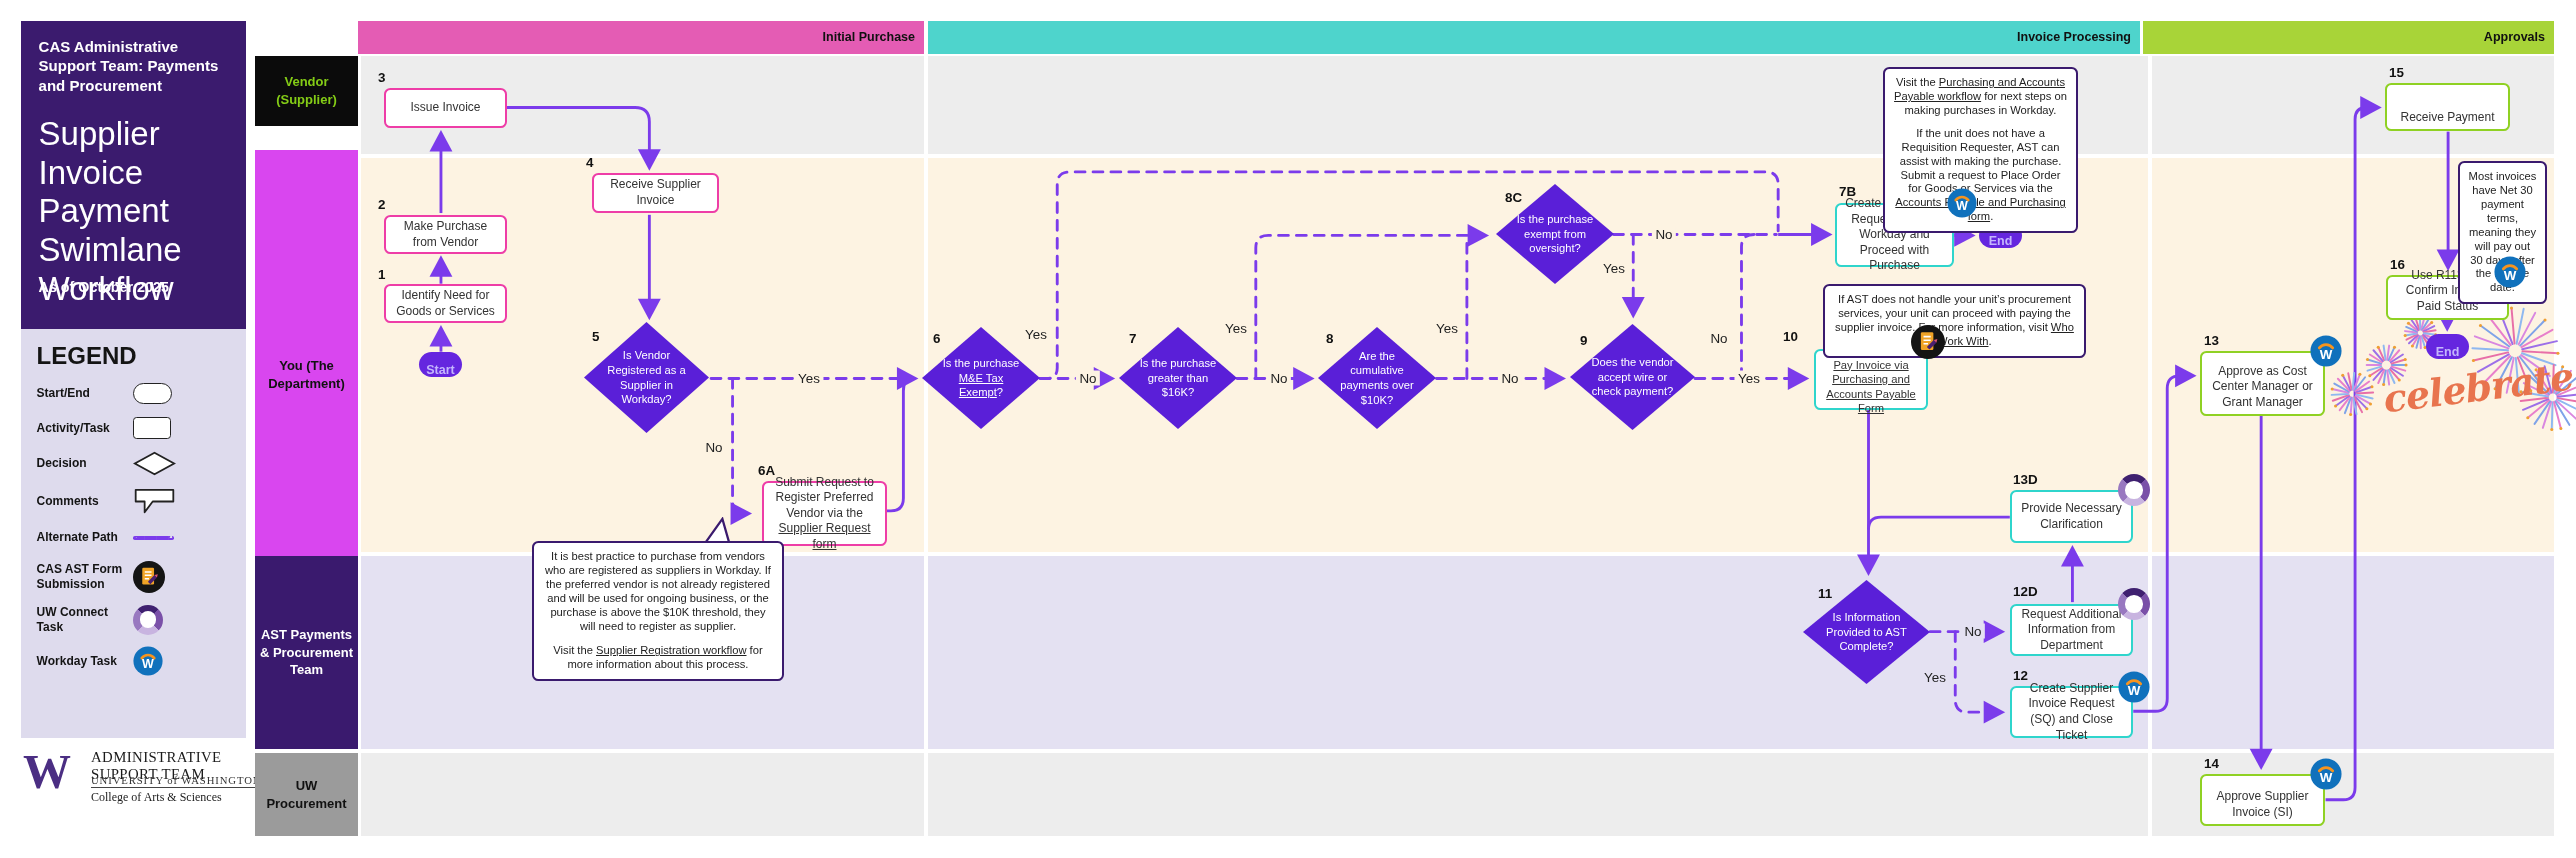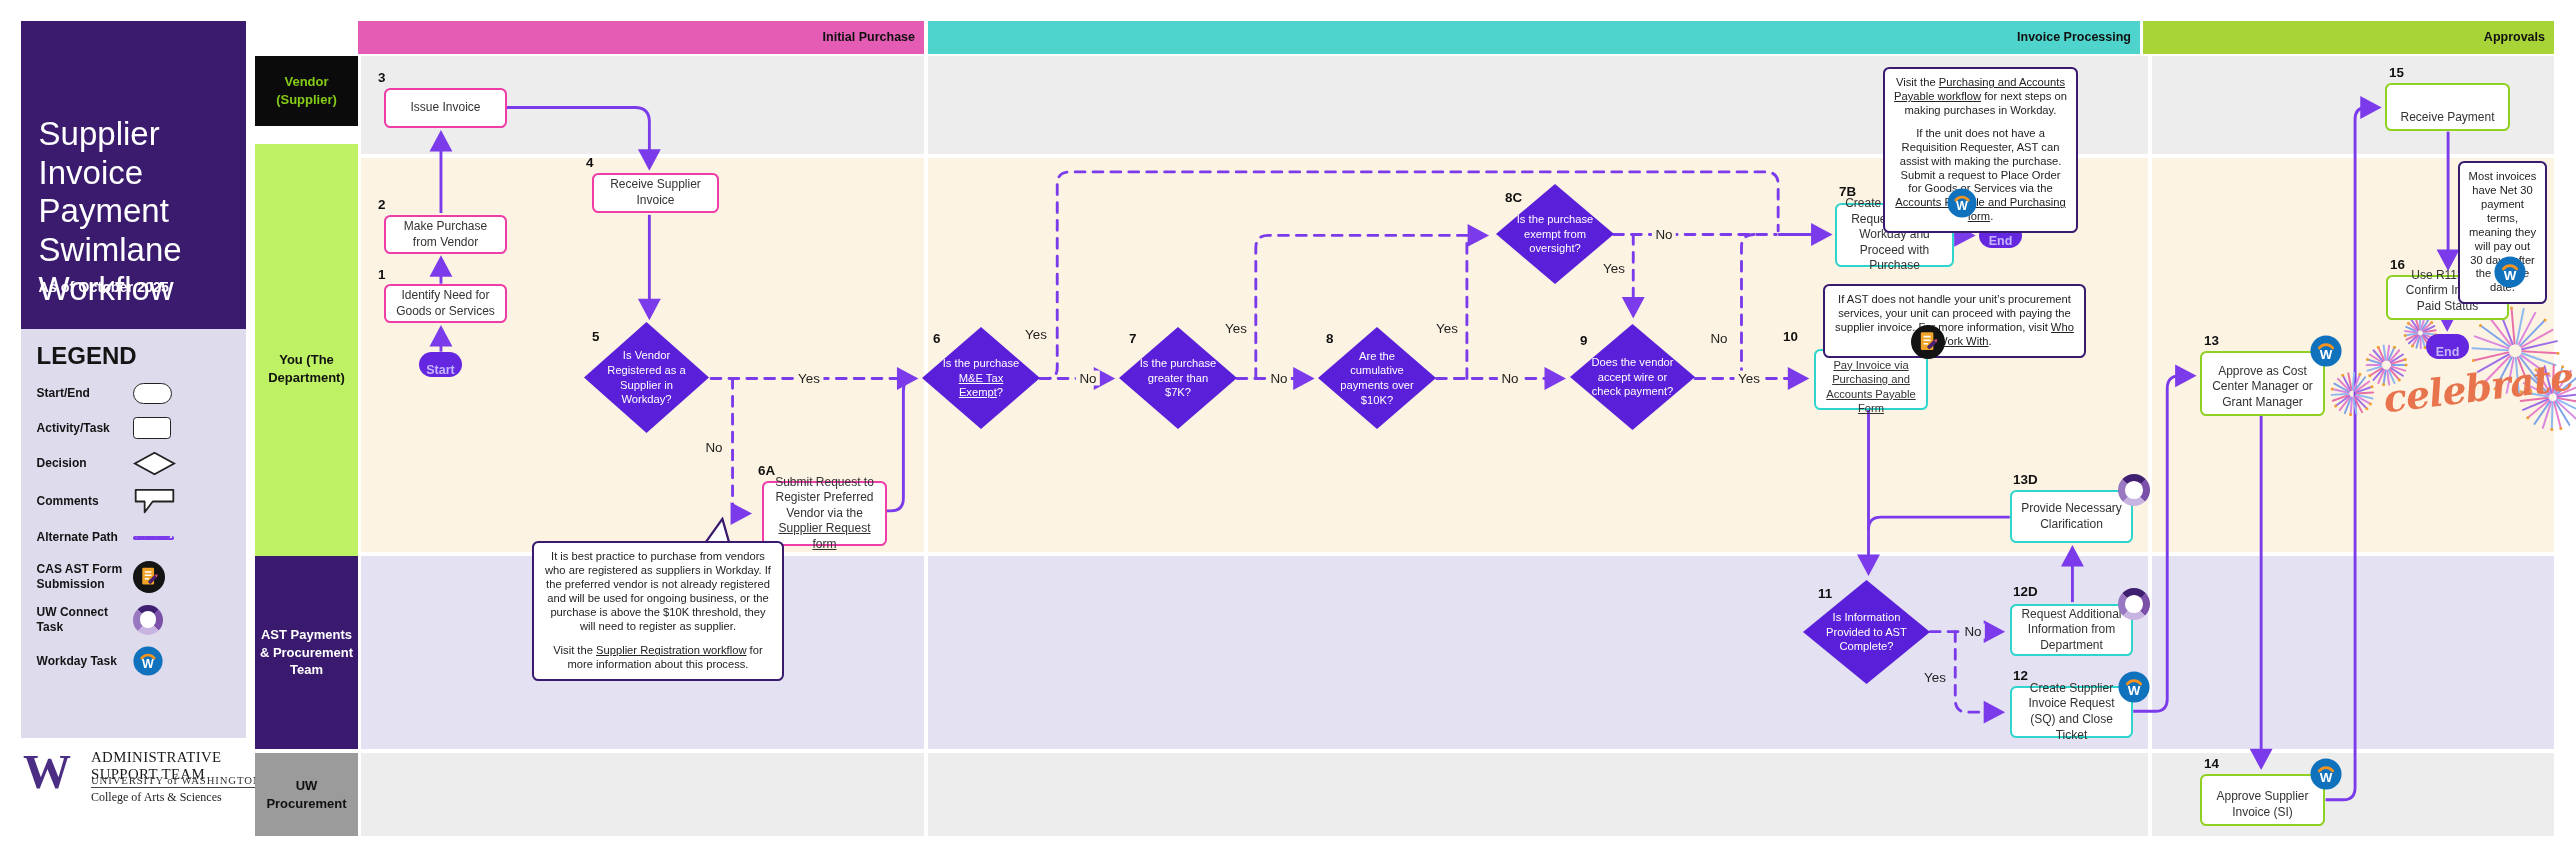--- a/index.html
+++ b/index.html
@@ -51,20 +51,21 @@
   .uwc { border-radius:50%; background:conic-gradient(from 315deg,#3F2070 0 25%,#7A50A8 0 50%,#C8B4E0 0 75%,#9878C0 0 100%); display:flex; align-items:center; justify-content:center; }
   .uwc::after { content:""; display:block; width:55%; height:55%; background:#fff; border-radius:50%; }
   .celebrate { position:absolute; z-index:6; font-family:"DejaVu Serif", serif; font-style:italic; font-weight:bold; font-size:38px; color:#E8744E; transform:rotate(-7deg); letter-spacing:-0.9px; }
 </style>
 </head>
 <body>
 
 <div id="canvas">
 
   <div class="sb-panel">
+    <div class="sb-team">CAS Administrative Support Team: Payments and Procurement</div>
     <div class="sb-title">Supplier Invoice Payment Swimlane Workflow</div>
     <div class="sb-asof">As of October 2025</div>
   </div>
 
   <div class="legend-panel">
     <div class="legend-title">LEGEND</div>
     <div class="lrow">
       <div class="llabel">Start/End</div>
       <div class="lshape shape-pill"></div>
     </div>
@@ -127,21 +128,21 @@
   <div class="band" style="left:928px;width:1212px;background:#4ED4CC">
       <span>Invoice Processing</span>
     </div>
   <div class="band" style="left:2143px;width:411px;background:#A8D438">
       <span>Approvals</span>
     </div>
 
   <div class="lane-label" style="top:56px;height:70px;background:#0B0B0B;color:#84cc16">
       <span>Vendor (Supplier)</span>
     </div>
-  <div class="lane-label" style="top:144px;height:449px;background:#bef264;color:#111">
+  <div class="lane-label" style="top:150px;height:449px;background:#d946ef;color:#111">
       <span>You (The Department)</span>
     </div>
   <div class="lane-label" style="top:556px;height:193px;background:#3A1A6E;color:#fff">
       <span>AST Payments &amp; Procurement Team</span>
     </div>
   <div class="lane-label" style="top:753px;height:83px;background:#9B9B9B;color:#111">
       <span>UW Procurement</span>
     </div>
 
   <div class="lane-row" style="top:56px;height:98px;background:#EDEDED"></div>
@@ -398,21 +399,21 @@
       <span><span>Submit Request to Register Preferred Vendor via the </span><span class="ulink">Supplier Request form</span></span>
     </div>
 
   <div class="num" style="left:933px;top:331px">6</div>
   <div class="diamond" style="left:922px;top:327px;width:118px;height:102px">
       <span><span>Is the purchase </span><span class="ulink">M&amp;E Tax Exempt</span><span>?</span></span>
     </div>
 
   <div class="num" style="left:1129px;top:331px">7</div>
   <div class="diamond" style="left:1119px;top:327px;width:118px;height:102px">
-      <span>Is the purchase greater than $7K?</span>
+      <span>Is the purchase greater than $16K?</span>
     </div>
 
   <div class="num" style="left:1326px;top:331px">8</div>
   <div class="diamond" style="left:1318px;top:327px;width:118px;height:102px">
       <span>Are the cumulative payments over $10K?</span>
     </div>
 
   <div class="num" style="left:1505px;top:190px">8C</div>
   <div class="diamond" style="left:1496px;top:184px;width:118px;height:100px">
       <span>Is the purchase exempt from oversight?</span>

